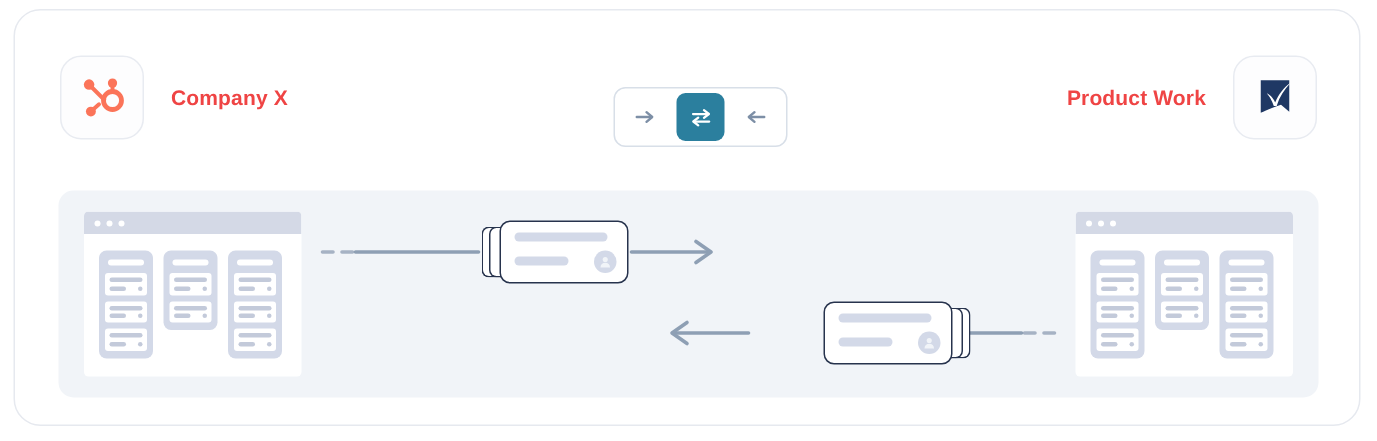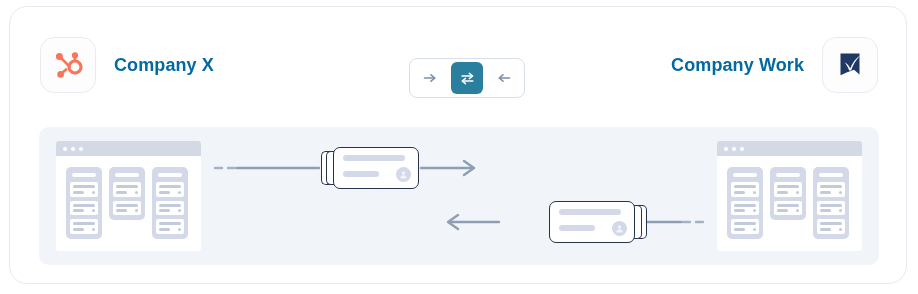--- a/index.html
+++ b/index.html
@@ -58,23 +58,23 @@
     background: #fdfdfe;
     border: 1px solid #e8ebf1;
     box-sizing: border-box;
     display: flex;
     align-items: center;
     justify-content: center;
     flex: 0 0 auto;
   }
 
   .app-label {
-    font-size: 18px;
+    font-size: 14px;
     font-weight: bold;
-    color: #0369a1;
+    color: #ef4444;
     letter-spacing: 0.1px;
     white-space: nowrap;
   }
   .app-block.left  .app-label { margin-left: 18px; }
   .app-block.right .app-label { margin-right: 18px; }
 
   
   .direction-control {
     position: absolute;
     left: 399px;
@@ -308,21 +308,21 @@
           <svg width="16" height="16" viewBox="0 0 16 16" aria-hidden="true">
             <g stroke="#7d8fa6" stroke-width="1.6" fill="none" stroke-linecap="round" stroke-linejoin="round">
               <line x1="13.5" y1="8" x2="3.5" y2="8"></line>
               <polyline points="7,4.8 3.2,8 7,11.2"></polyline>
             </g>
           </svg>
         </div>
       </div>
 
       <div class="app-block right">
-        <div class="app-label">Company Work</div>
+        <div class="app-label">Product Work</div>
         <div class="app-icon">
           <svg width="34" height="34" viewBox="0 0 34 34" aria-hidden="true">
             <path d="M7.5 5.5 H26.5 V26.5 L21 21.8 C15.5 23.6 11 25.6 7.5 27.2 Z" fill="#1f3864"></path>
             <path d="M11.5 14.2 C13.8 15.2 15.8 17.4 17.1 20.4 C19.4 14.8 23 10.2 27.4 7.2 C23.2 11.6 20 16.6 18.1 22.6 L16.2 22.6 C15.2 19.4 13.6 16.6 11.5 14.2 Z" fill="#ffffff"></path>
           </svg>
         </div>
       </div>
     </div>
 
     <div class="diagram-panel">

